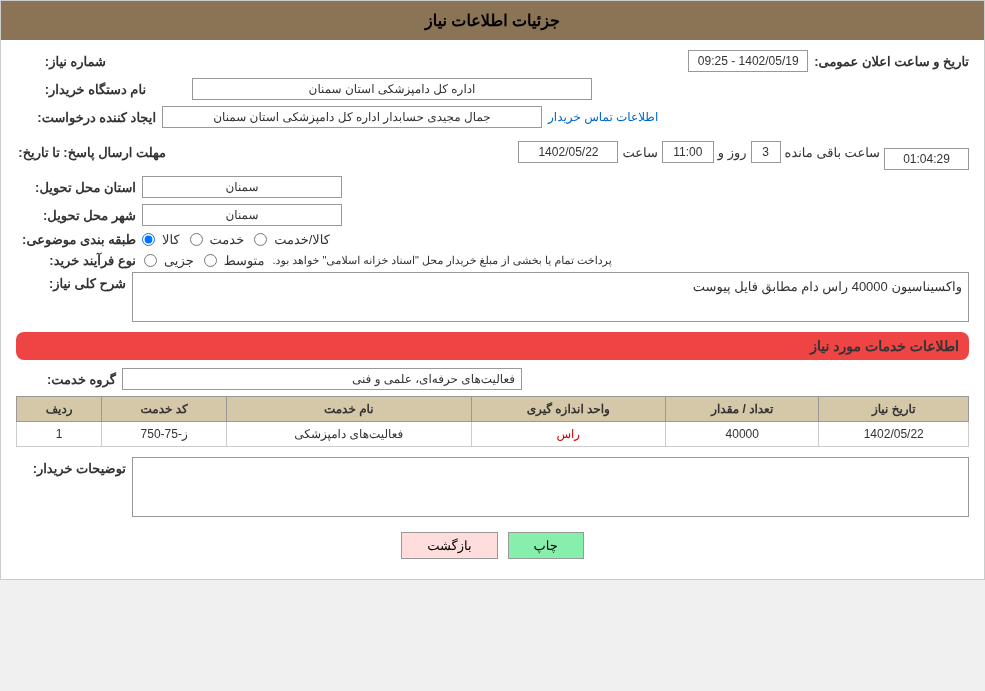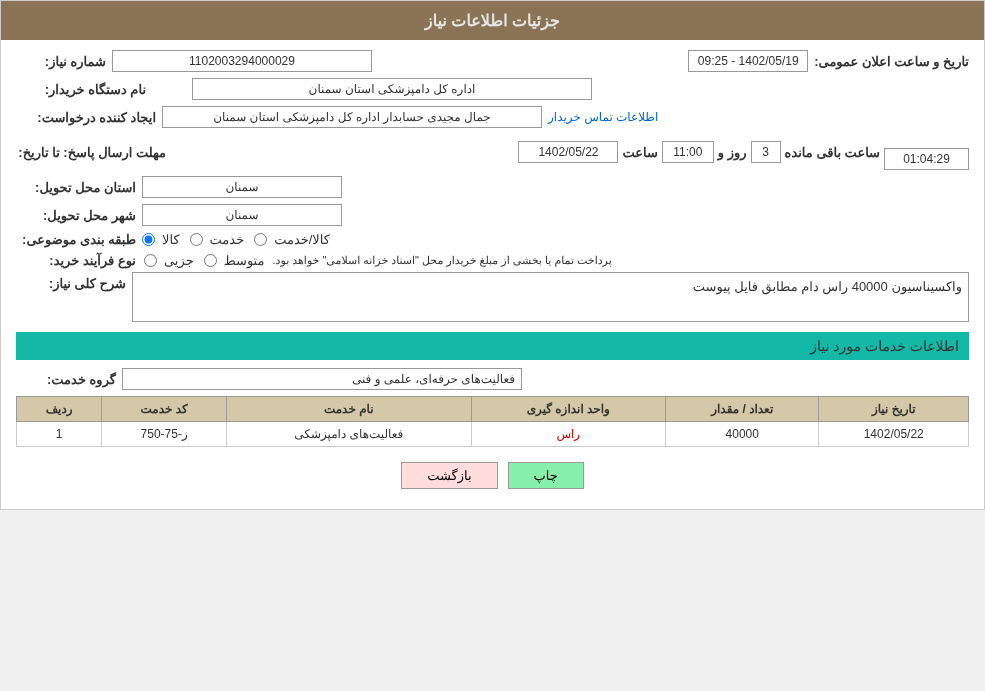--- a/index.html
+++ b/index.html
@@ -11,35 +11,36 @@
       color: #333;
     }
     .page-wrapper {
       max-width: 985px;
       margin: 0 auto;
       background: #fff;
       border: 1px solid #ccc;
     }
     .header-bar {
       background: #8b7355;
-      color: #e5e5e5;
+      color: #000000;
       text-align: center;
       padding: 10px 18px;
       font-size: 16px;
       font-weight: bold;
     }
     .content {
       padding: 10px 15px;
     }
     .section-title {
-      background: #14b8a6;
+      background: #ef4444;
       padding: 6px 10px;
-      font-weight: normal;
+      font-weight: bold;
       font-size: 14px;
       text-align: right;
+      border-radius: 8px;
     }
     .form-row {
       display: flex;
       align-items: center;
       margin-bottom: 6px;
       justify-content: flex-end;
       gap: 6px;
     }
     .form-label {
       text-align: right;
@@ -57,21 +58,21 @@
       font-size: 12px;
     }
     .date-time-row {
       display: flex;
       align-items: center;
       justify-content: flex-end;
       gap: 4px;
       margin-bottom: 6px;
     }
     .inline-label {
-      font-weight: bold;
+      font-weight: normal;
       white-space: nowrap;
     }
     .radio-group {
       display: flex;
       align-items: center;
       gap: 10px;
       justify-content: flex-end;
     }
     .radio-item {
       display: flex;
@@ -152,21 +153,20 @@
   <div class="header-bar">
     <span>جزئیات اطلاعات نیاز</span>
   </div>
 
   <div class="content">
 
     <div class="form-row">
       <span class="form-label">تاریخ و ساعت اعلان عمومی:</span>
       <div class="readonly-box input-small">1402/05/19 - 09:25</div>
       <div style="flex:1"></div>
-      <div class="readonly-box" style="width:260px;">1102003294000029</div>
       <span class="form-label" style="min-width:90px;">شماره نیاز:</span>
     </div>
 
     <div class="form-row">
       <div style="flex:1"></div>
       <div class="readonly-box input-wide" style="width:400px; text-align:center;margin-left:40px;">اداره کل دامپزشکی استان سمنان</div>
       <span class="form-label" style="min-width:130px;">نام دستگاه خریدار:</span>
     </div>
 
     <div class="form-row">
@@ -268,20 +268,26 @@
       <td>40000</td>
       <td style="color:#cc0000; cursor:pointer;">راس</td>
       <td>فعالیت‌های دامپزشکی</td>
       <td>ز-75-750</td>
       <td>1</td>
     </tr>
           </tbody>
       </table>
     </div>
 
+    <div style="display:flex; align-items:flex-start; margin-top:10px; gap:6px; justify-content: flex-end;">
+      <div style="flex:1;">
+        <div class="description-box" style="min-height:60px;"></div>
+      </div>
+      <span class="form-label" style="min-width:110px; padding-top:4px;">توضیحات خریدار:</span>
+    </div>
 
     <div class="buttons-row">
       <button class="btn btn-print">چاپ</button>
       <button class="btn btn-back">بازگشت</button>
     </div>
 
   </div>
 </div>
 
 </body></html>

